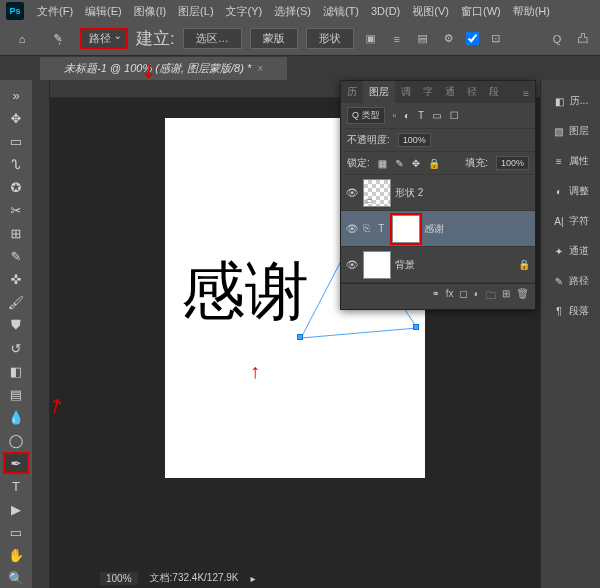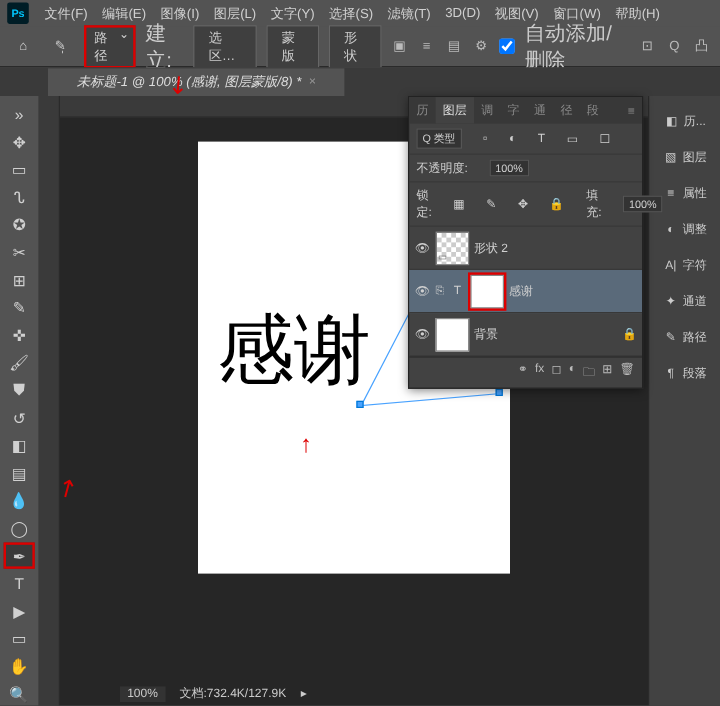--- a/index.html
+++ b/index.html
@@ -40,21 +40,21 @@
 .arrow { position: absolute; color: #d00; font-size: 20px; pointer-events: none; }
 
 .panels { width: 60px; background: #424242; border-left: 1px solid #2a2a2a; padding-top: 6px; }
 .panels .pi { height: 30px; display: flex; align-items: center; justify-content: center; gap: 3px; font-size: 10px; color: #ccc; padding: 0 3px; }
 .panels .pi .pic { width: 14px; height: 14px; display: flex; align-items: center; justify-content: center; }
 
 .floating { position: absolute; top: 80px; left: 340px; width: 196px; background: #424242; border: 1px solid #222; box-shadow: 0 2px 8px rgba(0,0,0,0.5); }
 .floating .ftabs { height: 22px; background: #383838; display: flex; align-items: flex-end; font-size: 10px; }
 .floating .ftabs .ft { padding: 4px 6px; color: #888; }
 .floating .ftabs .ft.act { background: #424242; color: #ddd; }
-.floating .row { display: flex; align-items: center; padding: 4px 6px; gap: 18px; font-size: 10px; border-bottom: 1px solid #383838; }
+.floating .row { display: flex; align-items: center; padding: 4px 6px; gap: 8px; font-size: 10px; border-bottom: 1px solid #383838; }
 .floating .row .mini { background: #333; border: 1px solid #555; padding: 1px 4px; font-size: 9px; }
 .floating .layers { max-height: 180px; }
 .floating .layer { display: flex; align-items: center; height: 36px; padding: 0 4px; gap: 4px; border-bottom: 1px solid #383838; font-size: 10px; }
 .floating .layer.sel { background: #5a6a7a; }
 .floating .eye { width: 14px; text-align: center; }
 .floating .thumb { width: 28px; height: 28px; background: #fff; border: 1px solid #888; position: relative; }
 .floating .thumb.chk { background: repeating-conic-gradient(#ccc 0 25%, #fff 0 50%) 0 0/8px 8px; }
 .floating .thumb.hl { outline: 2px solid #d00; outline-offset: 0; }
 .floating .ops { display: flex; justify-content: flex-end; gap: 6px; padding: 4px 6px; border-top: 1px solid #2a2a2a; font-size: 10px; color: #bbb; }
 
@@ -85,21 +85,20 @@
   <div class="dd hl">路径</div>
   <span class="lbl">建立:</span>
   <div class="btn">选区…</div>
   <div class="btn">蒙版</div>
   <div class="btn">形状</div>
   <div class="ico">▣</div>
   <div class="ico">≡</div>
   <div class="ico">▤</div>
   <div class="ico">⚙</div>
   <input type="checkbox" checked="" style="">
-  <span class="lbl">自动添加/删除</span>
   <div class="ico">⊡</div>
   <div class="ico" style="margin-left:auto">Q</div>
   <div class="ico">凸</div>
 </div>
 
 <div class="tabbar">
   <div class="tab">
     <span>未标题-1 @ 100% (感谢, 图层蒙版/8) *</span>
     <span class="x">×</span>
   </div>

